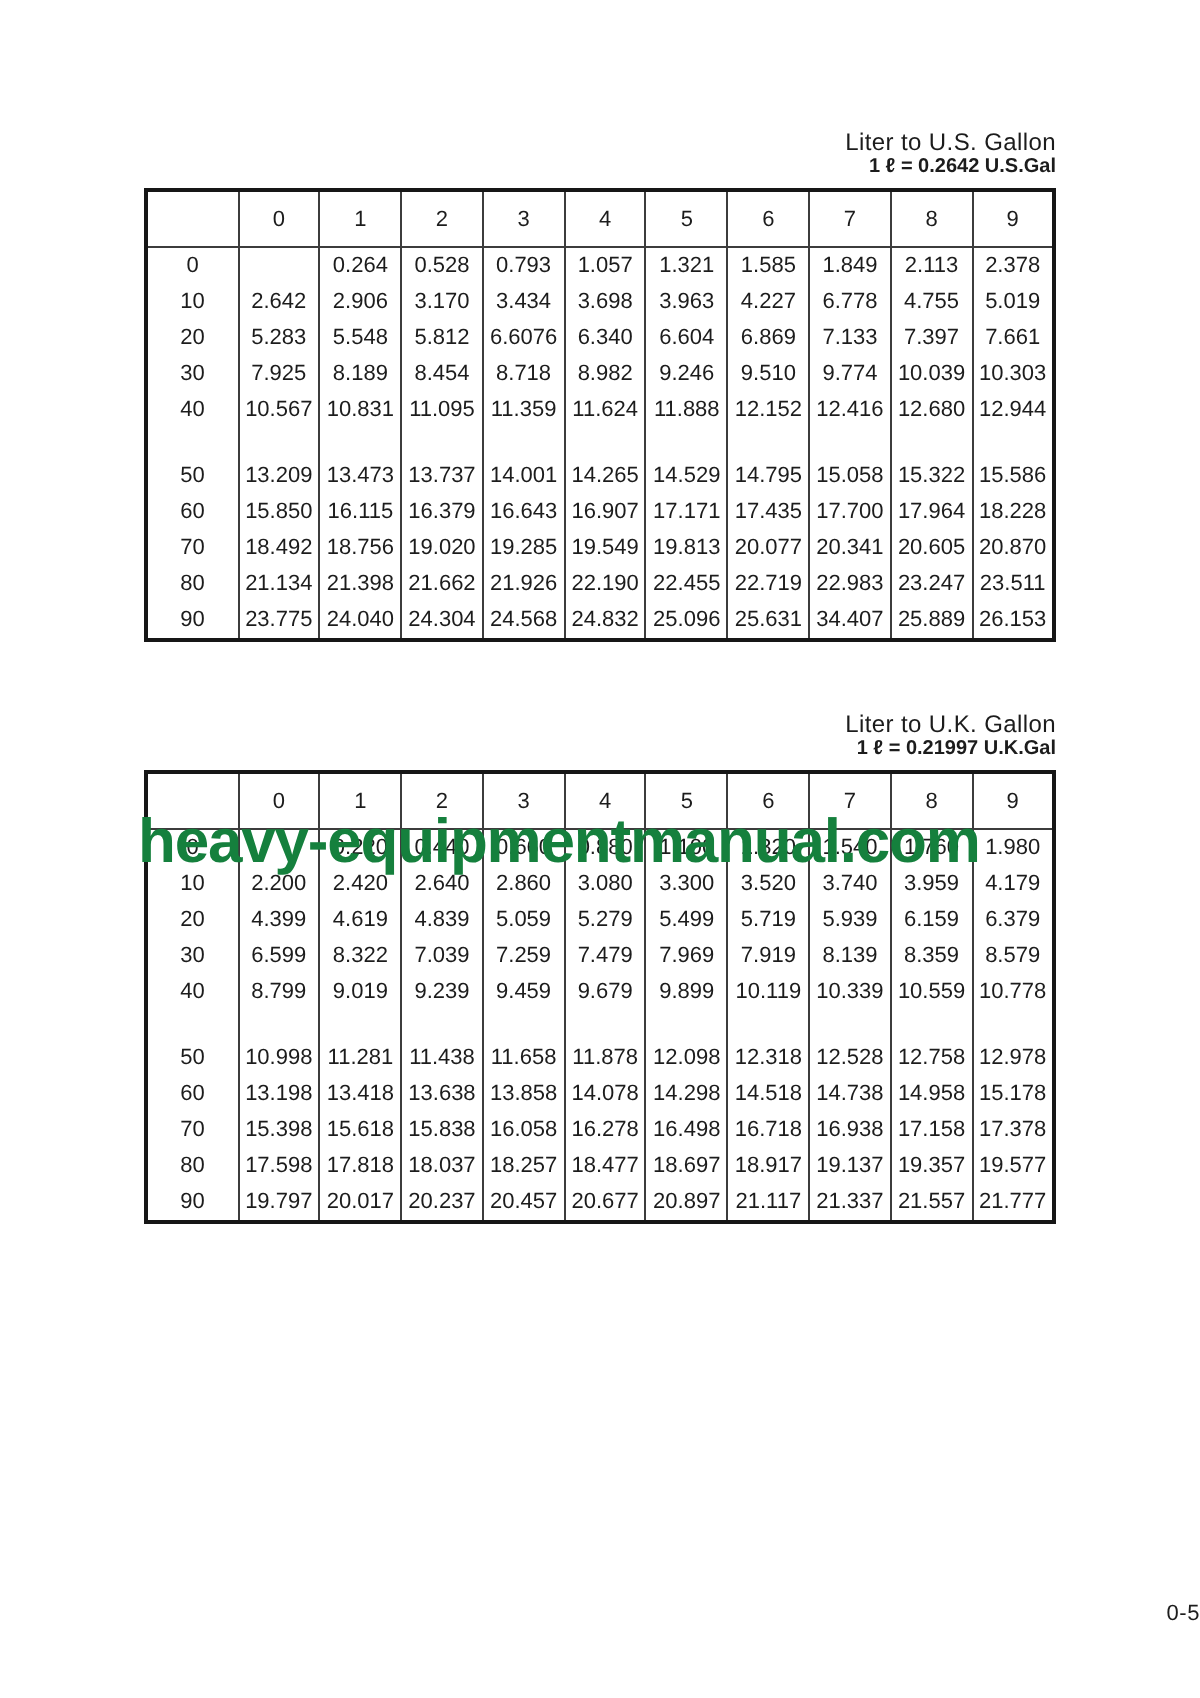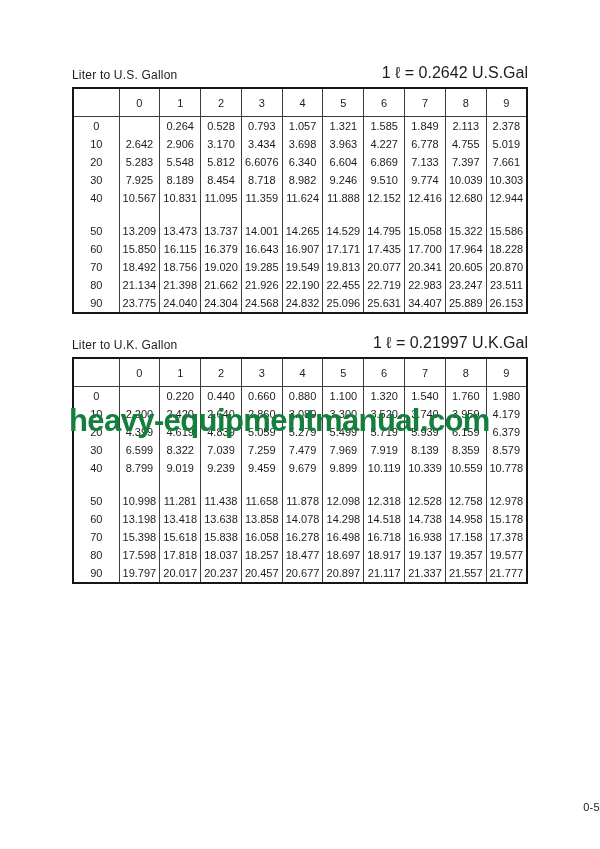--- a/index.html
+++ b/index.html
@@ -6,27 +6,28 @@
   body {
     width:600px; height:849px;
     background:#ffffff;
     position:relative;
     font-family:"Liberation Sans", sans-serif;
     color:#1c1c1c;
     overflow:hidden;
   }
   .content { position:absolute; left:72px; top:64px; width:456px; }
   .table-block { margin:0; }
-  .table-block.second { margin-top:20px; }
+  .table-block.second { margin-top:34px; }
   .table-head-row {
     display:flex; justify-content:space-between; align-items:flex-end;
     margin-bottom:5px;
+    flex-direction:column;
   }
   .table-title { font-size:12px; letter-spacing:0.2px; }
-  .table-note  { font-size:16px; }
+  .table-note  { font-size:10px;font-weight:bold; }
   table.conv {
     border-collapse:collapse;
     width:456px;
     table-layout:fixed;
     border:2px solid #161616;
   }
   table.conv col.rowhead-col { width:46px; }
   table.conv th, table.conv td {
     border-left:1px solid #3c3c3c;
     padding:0;

